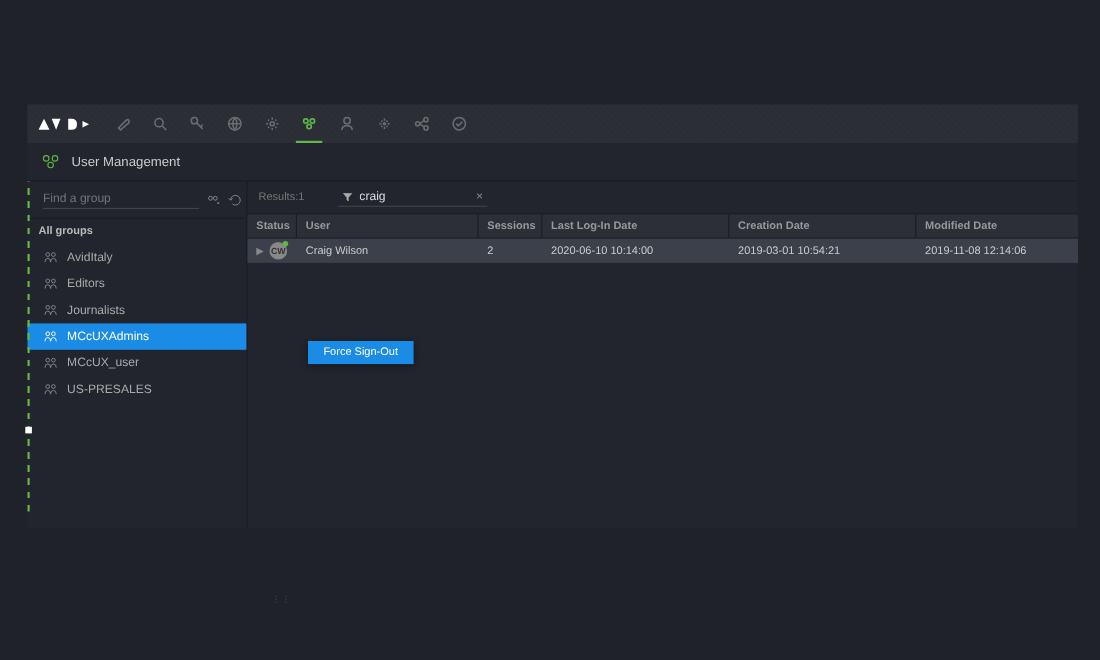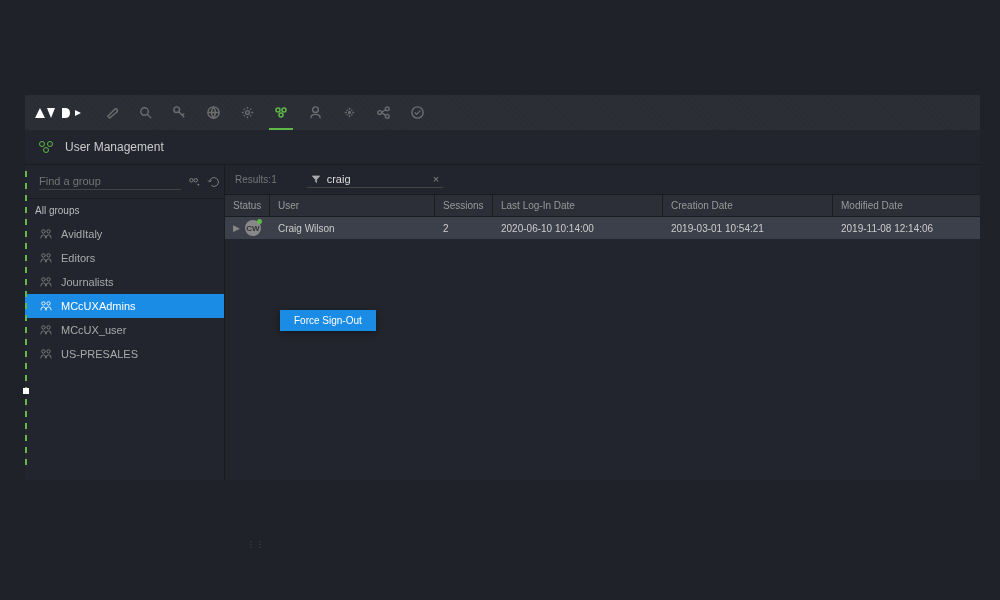--- a/index.html
+++ b/index.html
@@ -16,32 +16,32 @@
 .toolbar-icon.tab-active::after{content:"";position:absolute;bottom:-9px;left:-4px;right:-4px;height:2px;background:#5fb848}
 .header{height:35px;display:flex;align-items:center;padding:0 12px;gap:10px;border-bottom:1px solid #1a1c22}
 .header svg{stroke:#5fb848;fill:none}
 .header-title{color:#ccc;font-size:12px}
 .body{display:flex;height:calc(100% - 70px)}
 .sidebar{width:200px;border-right:1px solid #1a1c22;display:flex;flex-direction:column}
 .side-search{display:flex;align-items:center;gap:6px;padding:8px;border-bottom:1px solid #1a1c22}
 .side-search input{flex:1;background:transparent;border:none;border-bottom:1px solid #444;color:#888;font-size:11px;outline:none;padding:2px 0}
 .side-btn{width:14px;height:14px;cursor:pointer}
 .side-btn svg{stroke:#888;fill:none}
-.groups-label{padding:6px 10px;font-size:10px;font-weight:normal;color:#bbb}
+.groups-label{padding:6px 10px;font-size:10px;font-weight:bold;color:#bbb}
 .group-item{display:flex;align-items:center;gap:8px;padding:6px 14px;color:#aaa;cursor:pointer;font-size:11px}
 .group-item.selected{background:#1b8ce6;color:#fff}
 .group-item svg{stroke:#888;fill:none;flex-shrink:0}
 .group-item.selected svg{stroke:#fff}
 .main{flex:1;display:flex;flex-direction:column}
 .filter-row{display:flex;align-items:center;gap:30px;padding:6px 10px;border-bottom:1px solid #1a1c22}
 .results{color:#777;font-size:10px}
 .filter-box{display:flex;align-items:center;gap:6px;border-bottom:1px solid #444;padding:2px 4px}
 .filter-box input{background:transparent;border:none;color:#ddd;font-size:11px;outline:none;width:100px}
 .clear-x{color:#888;cursor:pointer;font-size:11px}
-.thead{display:flex;background:#2c2f38;border-bottom:1px solid #1a1c22;height:22px;align-items:flex-start;font-size:10px;color:#999;font-weight:normal}
+.thead{display:flex;background:#2c2f38;border-bottom:1px solid #1a1c22;height:22px;align-items:flex-start;font-size:10px;color:#999;font-weight:bold}
 .th{padding:0 8px;border-right:1px solid #1a1c22;height:100%;display:flex;align-items:center}
 .c-status{width:45px}.c-user{width:165px}.c-sess{width:58px}.c-login{width:170px}.c-create{width:170px}.c-mod{flex:1;border-right:none}
 .trow{display:flex;align-items:center;background:#3c404a;height:22px;font-size:10px;color:#ccc}
 .td{padding:0 8px;display:flex;align-items:center;gap:5px}
 .expand{color:#888;font-size:9px}
 .avatar{width:16px;height:16px;border-radius:50%;background:#888;color:#333;display:flex;align-items:center;justify-content:center;font-size:8px;font-weight:bold;position:relative}
 .avatar::after{content:"";position:absolute;top:-1px;right:-1px;width:5px;height:5px;background:#5fb848;border-radius:50%}
 .context-menu{position:absolute;background:#1b8ce6;color:#fff;padding:5px 14px;font-size:10px;cursor:pointer;box-shadow:0 2px 6px rgba(0,0,0,0.4)}
 .left-edge{position:absolute;left:25px;top:165px;width:2px;height:300px;background:repeating-linear-gradient(0deg,#5fb848 0,#5fb848 6px,transparent 6px,transparent 12px);z-index:5}
 .sq{position:absolute;left:23px;top:388px;width:6px;height:6px;background:#fff;z-index:6}

